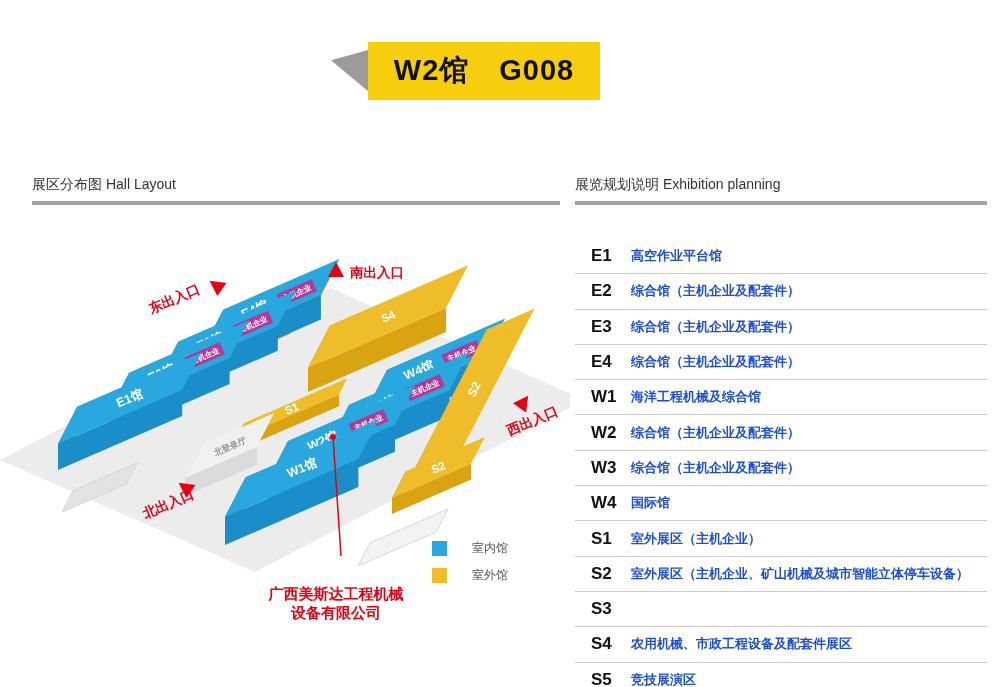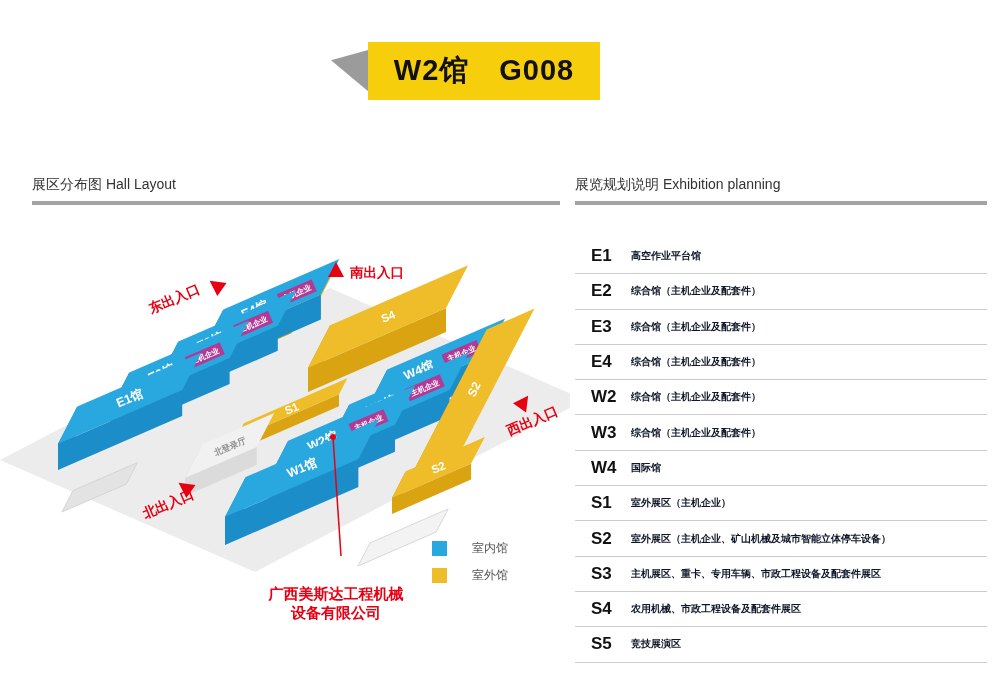--- a/index.html
+++ b/index.html
@@ -16,21 +16,21 @@
   
   .col-head{position:absolute;top:176px;font-size:14px;color:#333;padding-bottom:7px;
         border-bottom:4px solid #a3a3a3;}
   .col-head.left{left:32px;width:528px;}
   .col-head.right{left:575px;width:412px;}
 
   
   #plan-table{position:absolute;left:575px;top:199px;width:412px;margin-top:40px;}
   .prow{display:flex;align-items:center;height:34.3px;border-bottom:1px solid #cccccc;}
   .pcode{flex:none;width:40px;padding-left:16px;font-size:17px;font-weight:700;color:#111;}
-  .pdesc{font-size:10px;font-weight:700;color:#0f172a;white-space:nowrap;}
+  .pdesc{font-size:13px;font-weight:700;color:#1d4ed8;white-space:nowrap;}
 
   
   #map-svg{position:absolute;left:0;top:228px;width:570px;height:432px;}
 
   .legend{position:absolute;left:432px;top:540px;display:flex;flex-direction:column;gap:10px;
         font-size:12px;color:#555;}
   .legend-item{display:flex;align-items:center;gap:25px;}
   .swatch{width:15px;height:15px;display:inline-block;flex:none;}
   .swatch.indoor{background:#29A8E0;}
   .swatch.outdoor{background:#EFBD29;}
@@ -216,20 +216,24 @@
       </div>
       <div class="prow">
         <span class="pcode">E3</span>
         <span class="pdesc">综合馆（主机企业及配套件）</span>
       </div>
       <div class="prow">
         <span class="pcode">E4</span>
         <span class="pdesc">综合馆（主机企业及配套件）</span>
       </div>
       <div class="prow">
+        <span class="pcode">W1</span>
+        <span class="pdesc">海洋工程机械及综合馆</span>
+      </div>
+      <div class="prow">
         <span class="pcode">W2</span>
         <span class="pdesc">综合馆（主机企业及配套件）</span>
       </div>
       <div class="prow">
         <span class="pcode">W3</span>
         <span class="pdesc">综合馆（主机企业及配套件）</span>
       </div>
       <div class="prow">
         <span class="pcode">W4</span>
         <span class="pdesc">国际馆</span>
@@ -237,21 +241,20 @@
       <div class="prow">
         <span class="pcode">S1</span>
         <span class="pdesc">室外展区（主机企业）</span>
       </div>
       <div class="prow">
         <span class="pcode">S2</span>
         <span class="pdesc">室外展区（主机企业、矿山机械及城市智能立体停车设备）</span>
       </div>
       <div class="prow">
         <span class="pcode">S3</span>
-        <span class="pdesc">主机展区、重卡、专用车辆、市政工程设备及配套件展区</span>
       </div>
       <div class="prow">
         <span class="pcode">S4</span>
         <span class="pdesc">农用机械、市政工程设备及配套件展区</span>
       </div>
       <div class="prow">
         <span class="pcode">S5</span>
         <span class="pdesc">竞技展演区</span>
       </div>
     </div>

